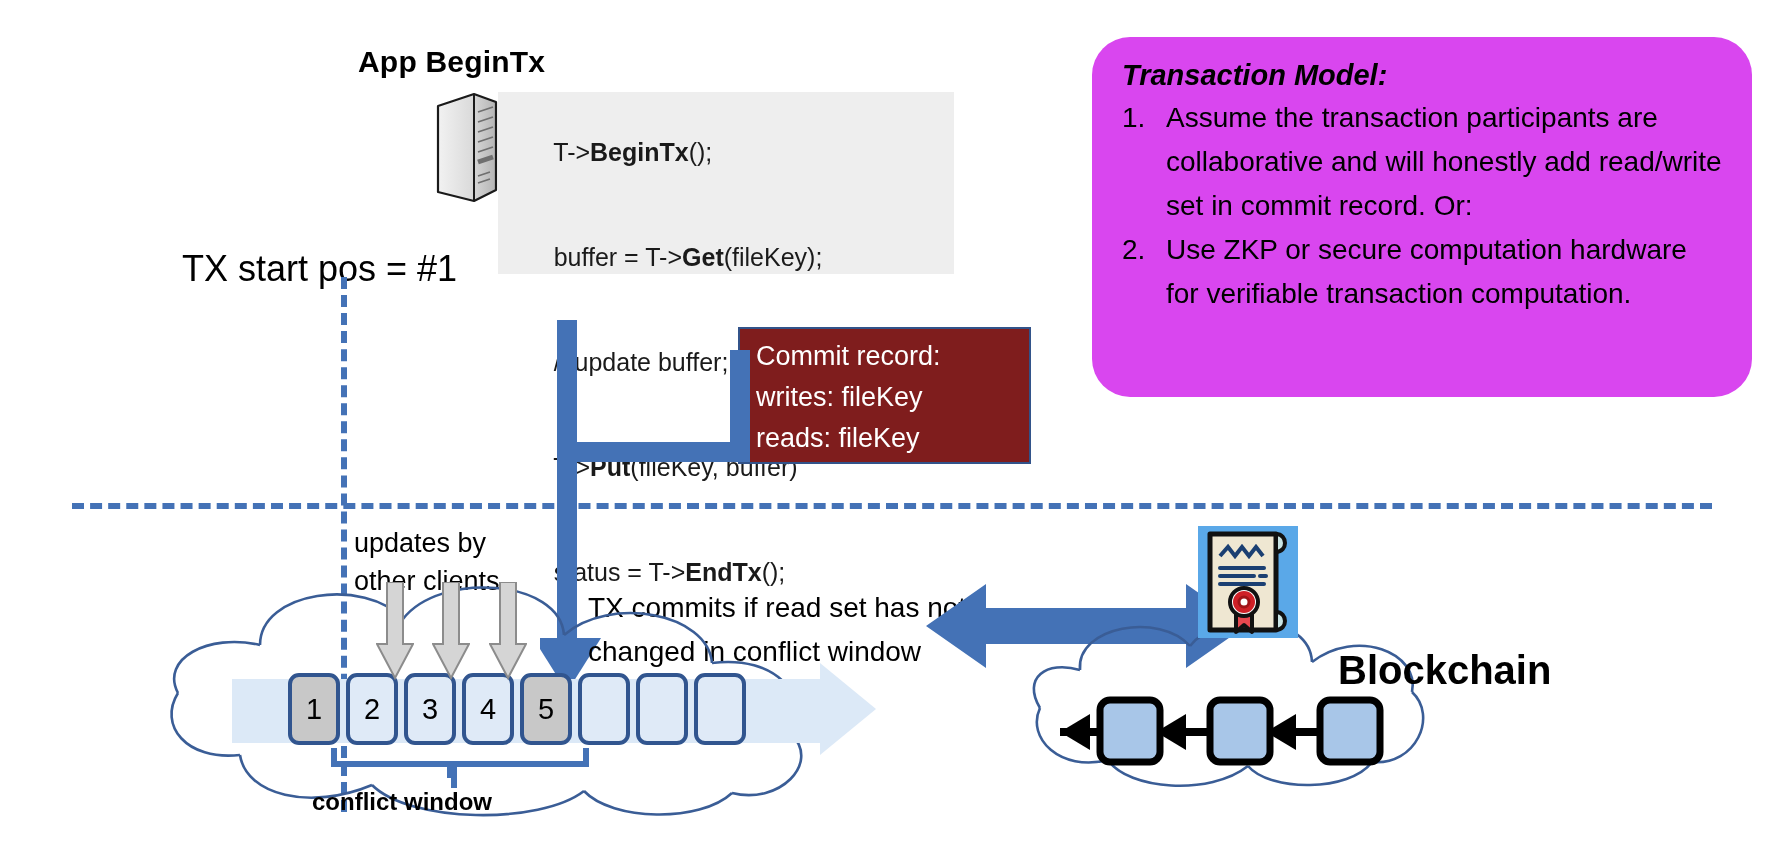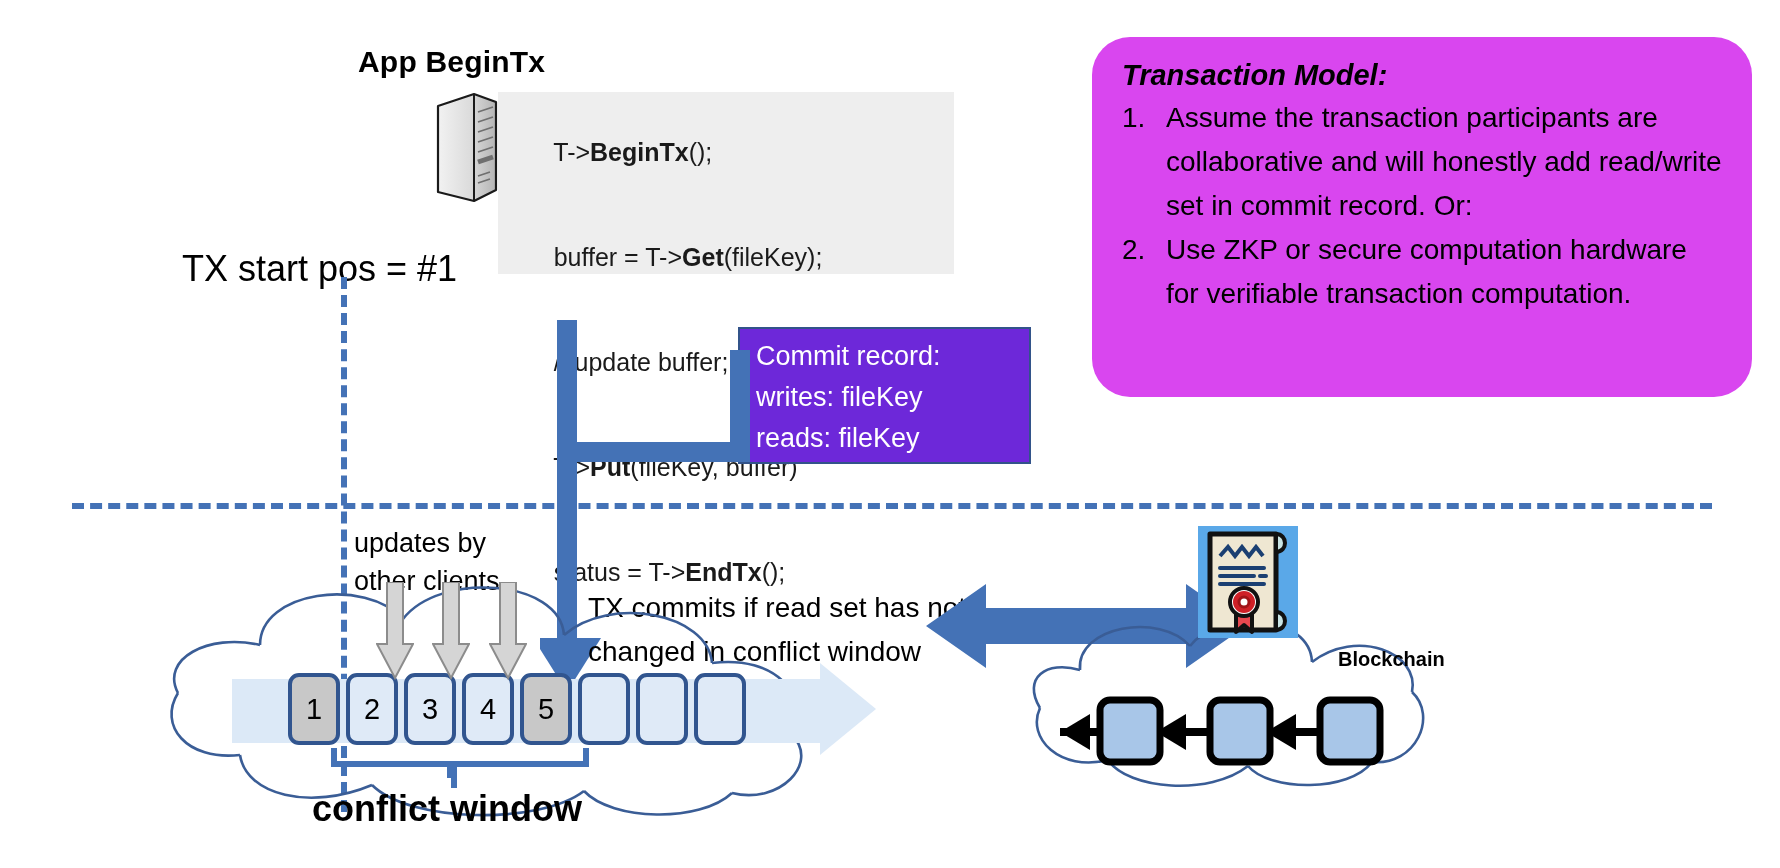--- a/index.html
+++ b/index.html
@@ -67,21 +67,21 @@
     font-size: 28px;
     line-height: 44px;
   }
   .tx-num { width: 44px; flex: none; }
   .tx-text { flex: 1; }
 
   
   #commit-record {
     left: 738px; top: 327px;
     width: 293px; height: 137px;
-    background: #6d28d9;
+    background: #7f1d1d;
     border: 2px solid #32538a;
     box-sizing: border-box;
     padding: 7px 0 0 16px;
   }
   .commit-line {
     color: #ffffff;
     font-size: 27px;
     line-height: 41px;
     white-space: nowrap;
   }
@@ -111,26 +111,26 @@
     font-size: 27px;
     line-height: 38px;
   }
   #tx-commits-label {
     left: 588px; top: 586px;
     font-size: 28px;
     line-height: 44px;
   }
   #conflict-window-label {
     left: 312px; top: 788px;
-    font-size: 36px;
+    font-size: 24px;
     font-weight: bold;
   }
   #blockchain-label {
     left: 1338px; top: 648px;
-    font-size: 20px;
+    font-size: 40px;
     font-weight: bold;
     text-align: center;
   }
 
   
   #left-cloud { left: 160px; top: 585px; width: 700px; height: 235px; }
   #ledger-strip {
     left: 232px; top: 679px;
     width: 590px; height: 64px;
     background: #dce9f7;

